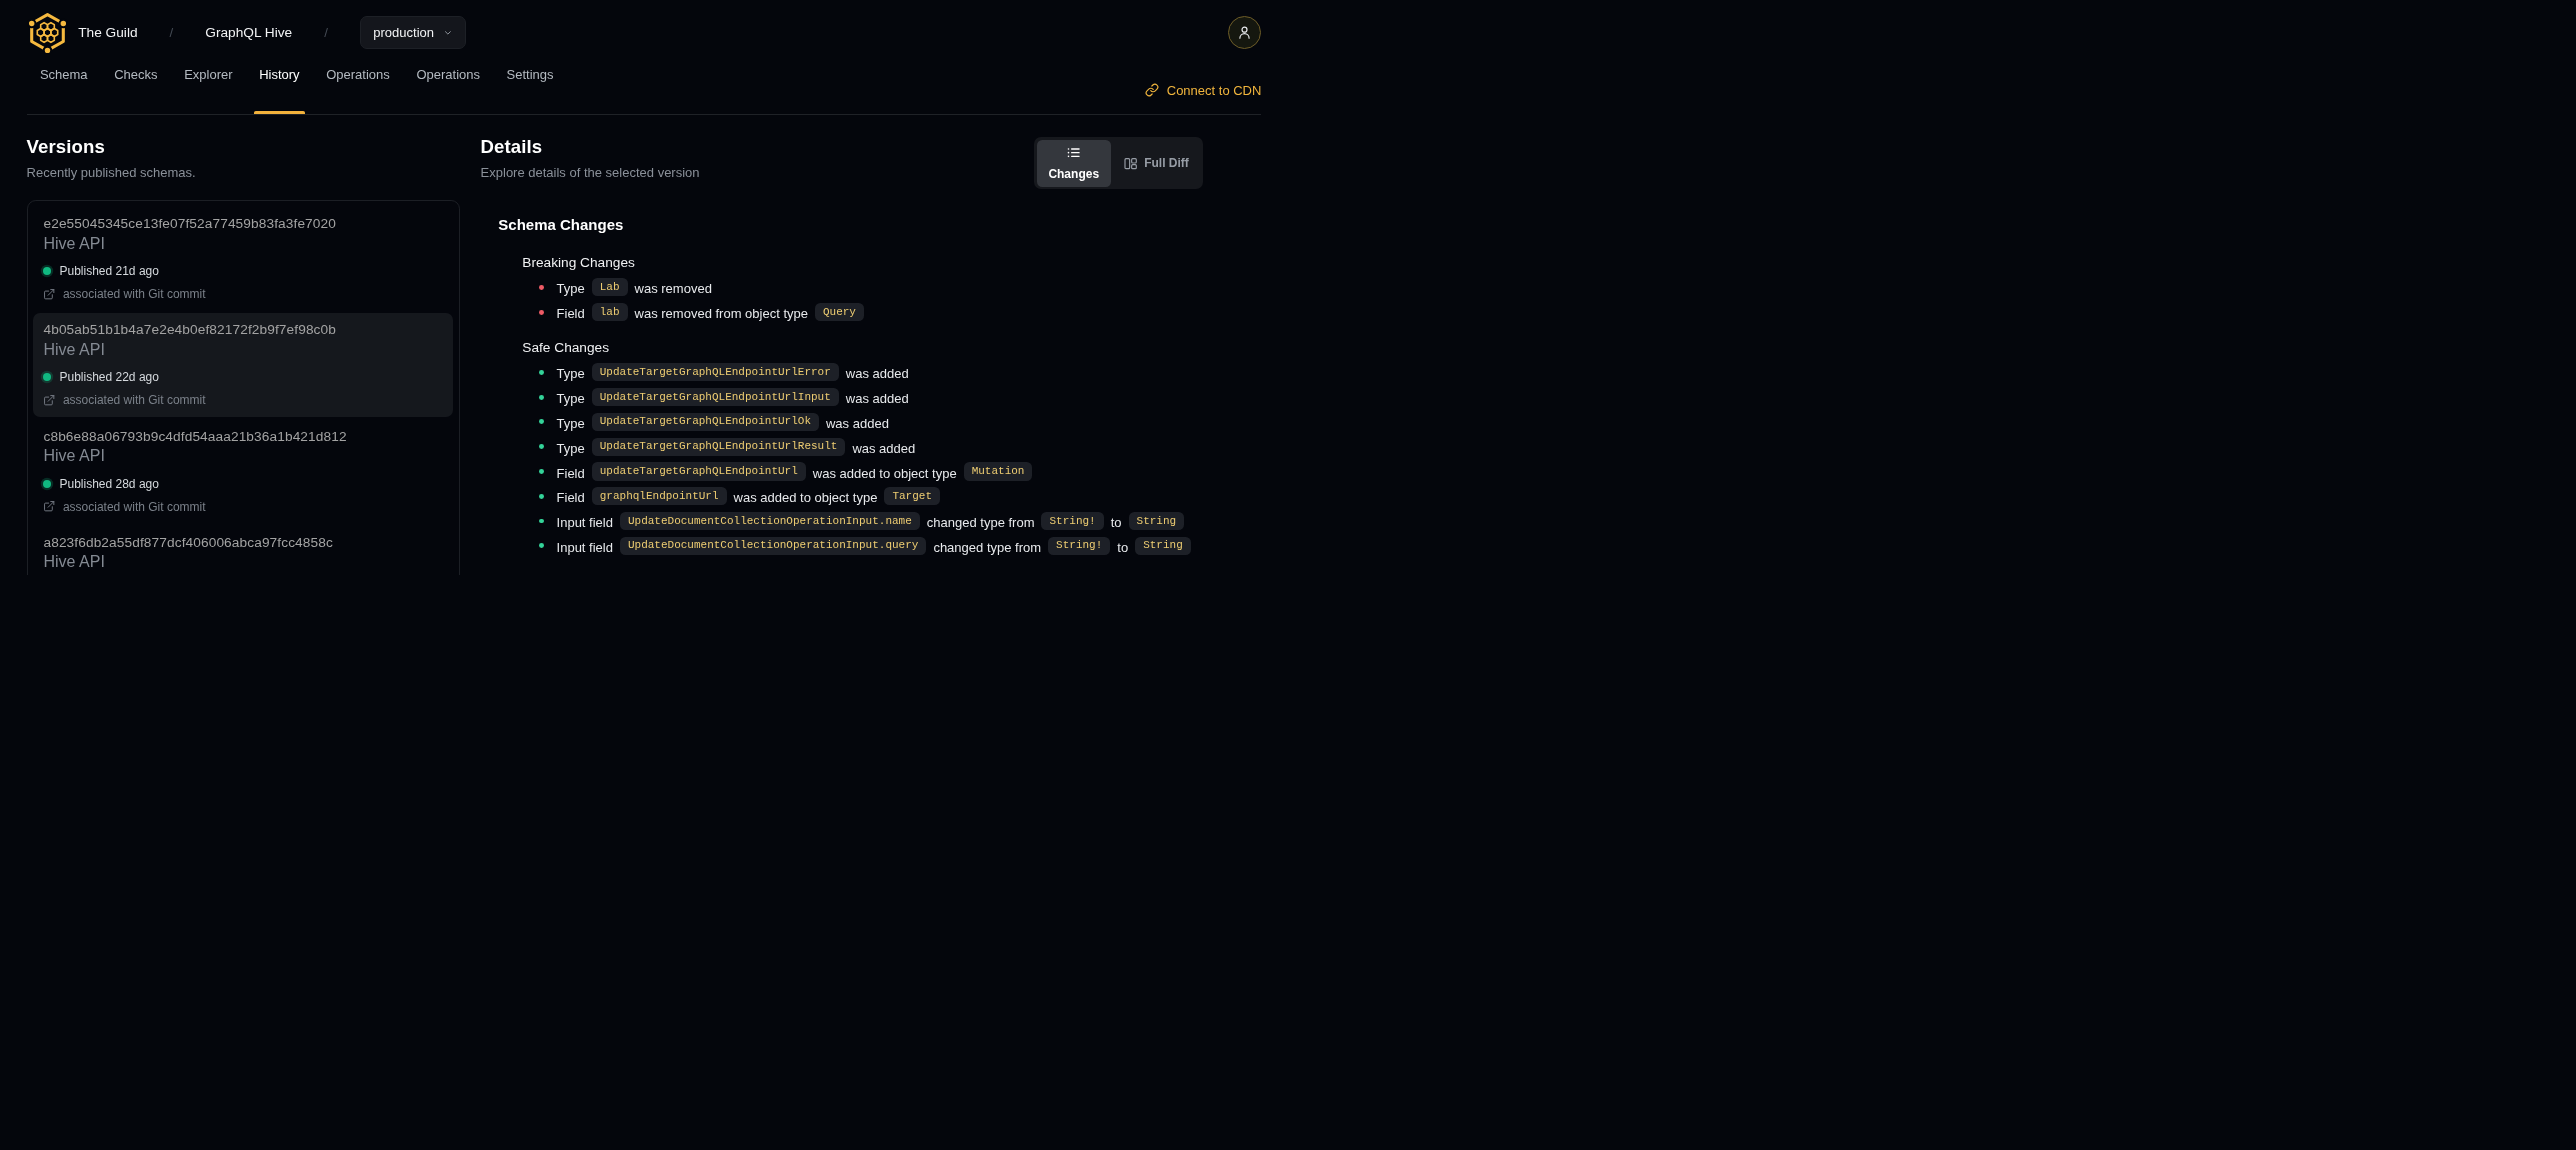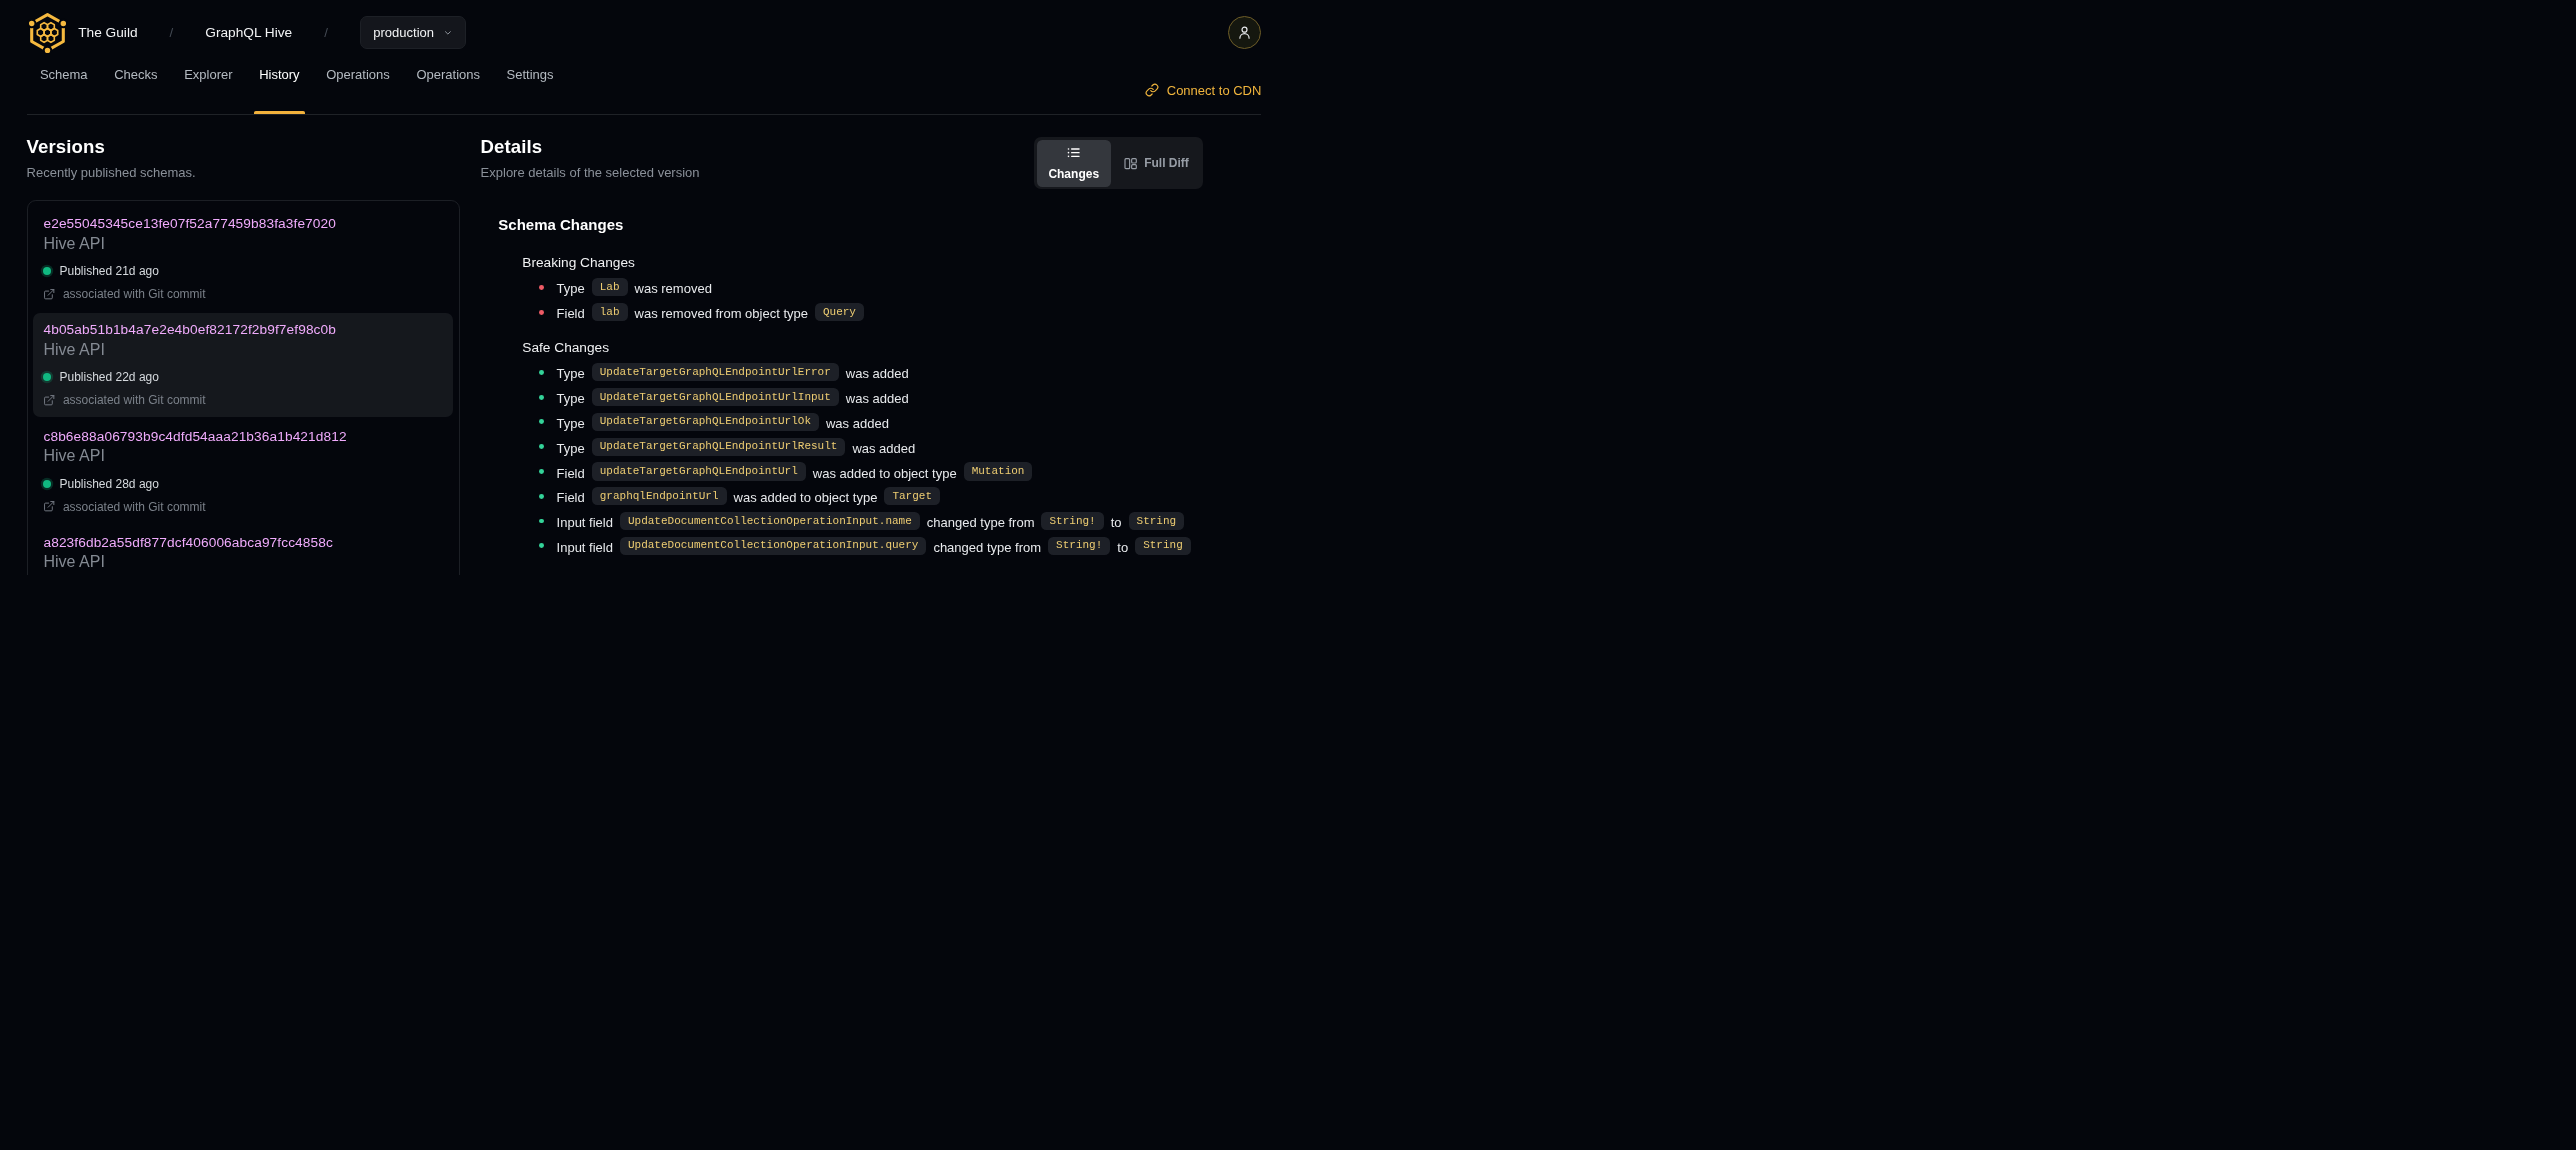--- a/index.html
+++ b/index.html
@@ -63,21 +63,21 @@
   .col-left{width:433px;flex:none;}
   h2.section-title{font-size:18.6px;font-weight:700;letter-spacing:0.1px;}
   .section-sub{margin-top:7px;font-size:13px;color:#8a9099;}
   
   .version-list{
     margin-top:20.4px;border:0.9px solid #1c1f25;border-radius:8.9px;
     padding:5.3px;display:flex;flex-direction:column;gap:1.8px;height:461px;
   }
   .version-item{padding:9.8px 10.6px;border-radius:7px;cursor:pointer;}
   .version-item.selected{background:#15181d;}
-  .v-hash{font-size:13.7px;font-weight:500;color:#f0abfc;letter-spacing:0.1px;}
+  .v-hash{font-size:13.7px;font-weight:500;color:#a3a3a3;letter-spacing:0.1px;}
   .v-service{margin-top:3.5px;font-size:16px;color:#848a93;}
   .v-pub{margin-top:11.5px;display:flex;align-items:center;gap:8px;font-size:12px;color:#d6dade;}
   .v-dot{width:8px;height:8px;border-radius:50%;background:var(--published-dot);box-shadow:0 0 0 2.2px rgba(16,185,129,.22);flex:none;}
   .v-git{margin-top:8.9px;display:flex;align-items:center;gap:7px;font-size:12px;color:#7a8089;cursor:pointer;}
   .v-git svg{width:12.4px;height:12.4px;stroke:#7a8089;fill:none;stroke-width:1.8;stroke-linecap:round;stroke-linejoin:round;flex:none;}
   
   .col-right{flex:1;min-width:0;}
   .details-head{display:flex;justify-content:space-between;align-items:flex-start;gap:41px;}
   .toggle-group{
     display:flex;gap:1.8px;background:#16181d;border-radius:7px;padding:2.7px;margin-top:1.8px;flex:none;

